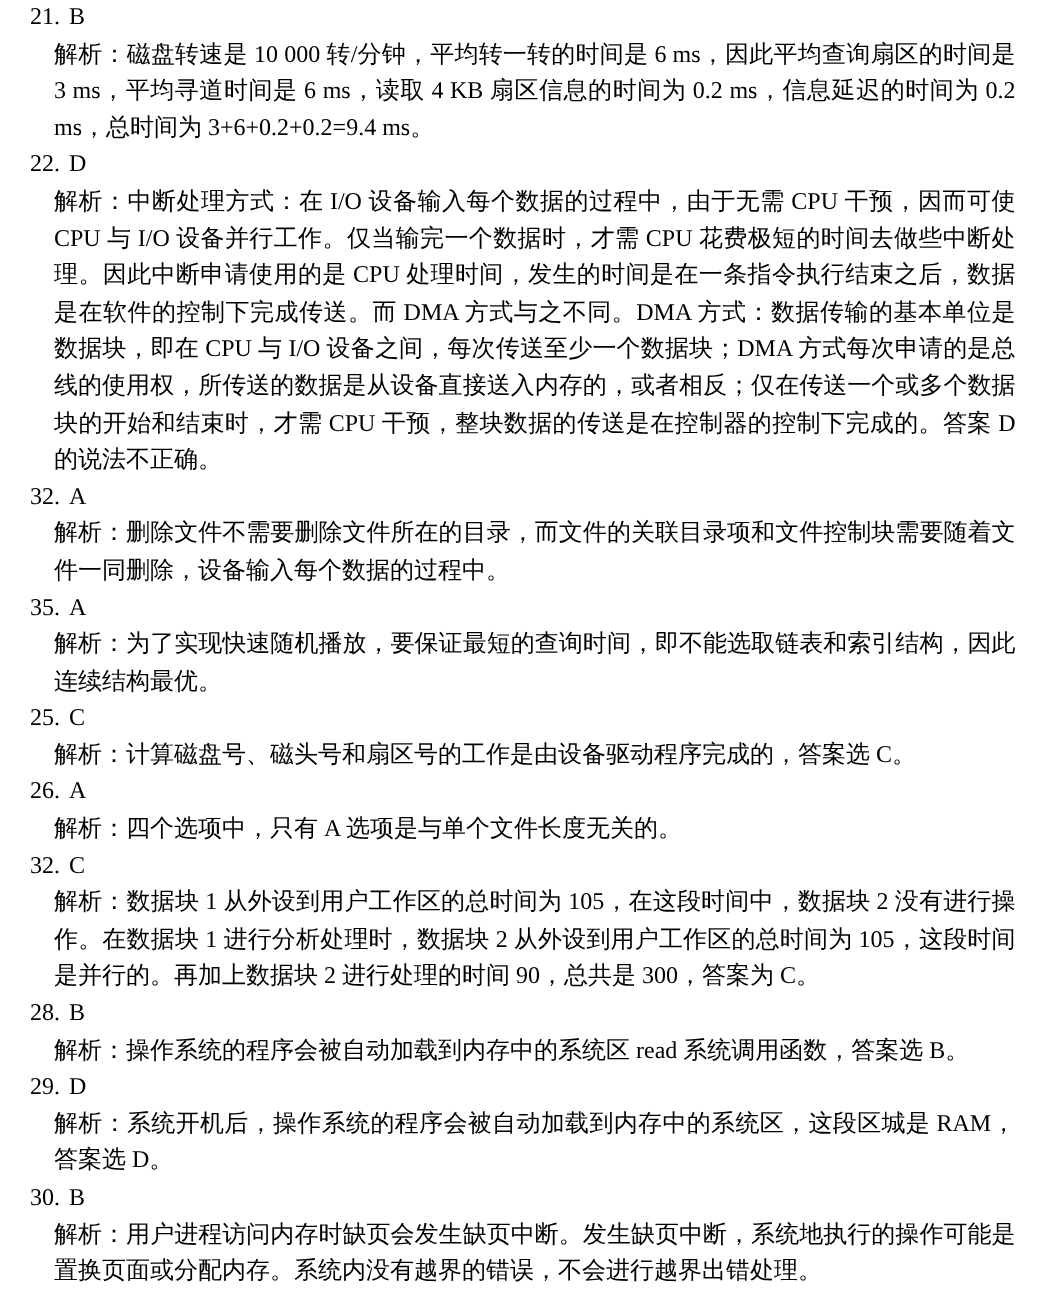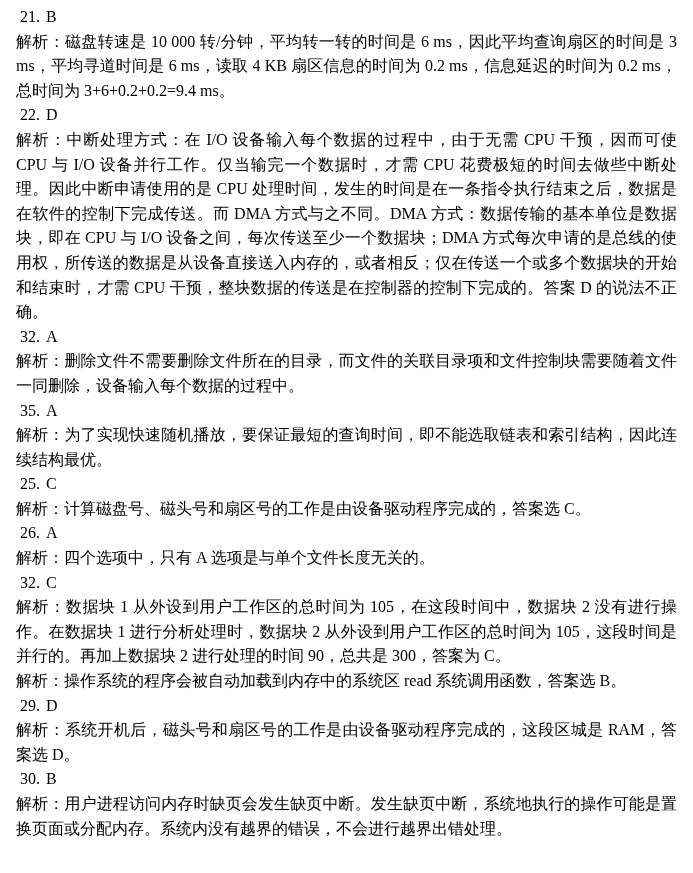--- a/index.html
+++ b/index.html
@@ -10,32 +10,31 @@
   body {
     width: 693px;
     height: 873px;
     overflow: hidden;
     color: #000000;
     font-family: "Liberation Serif", "DejaVu Serif", serif;
     font-size: 16px;
     line-height: 24.6px;
   }
   .doc {
-    padding-top: 5px;
   }
   .item { margin: 0; }
   .item-head {
     margin-left: 20px;
     white-space: nowrap;
   }
   .item-head .ans {
     margin-left: 6px;
   }
   .item-body {
-    margin: 0 16px 0 16px;
+    margin: 0 16px 0 36px;
     text-align: justify;
     text-justify: inter-ideograph;
   }
 </style>
 </head>
 <body>
 
 <div class="doc">
 
   <div class="item">
@@ -67,26 +66,27 @@
     <div class="item-head"><span>26.</span><span class="ans">A</span></div>
     <div class="item-body">解析：四个选项中，只有 A 选项是与单个文件长度无关的。</div>
   </div>
 
   <div class="item">
     <div class="item-head"><span>32.</span><span class="ans">C</span></div>
     <div class="item-body">解析：数据块 1 从外设到用户工作区的总时间为 105，在这段时间中，数据块 2 没有进行操作。在数据块 1 进行分析处理时，数据块 2 从外设到用户工作区的总时间为 105，这段时间是并行的。再加上数据块 2 进行处理的时间 90，总共是 300，答案为 C。</div>
   </div>
 
   <div class="item">
+    <div class="item-head"><span>28.</span><span class="ans">B</span></div>
     <div class="item-body">解析：操作系统的程序会被自动加载到内存中的系统区 read 系统调用函数，答案选 B。</div>
   </div>
 
   <div class="item">
     <div class="item-head"><span>29.</span><span class="ans">D</span></div>
-    <div class="item-body">解析：系统开机后，磁头号和扇区号的工作是由设备驱动程序完成的，这段区城是 RAM，答案选 D。</div>
+    <div class="item-body">解析：系统开机后，操作系统的程序会被自动加载到内存中的系统区，这段区城是 RAM，答案选 D。</div>
   </div>
 
   <div class="item">
     <div class="item-head"><span>30.</span><span class="ans">B</span></div>
     <div class="item-body">解析：用户进程访问内存时缺页会发生缺页中断。发生缺页中断，系统地执行的操作可能是置换页面或分配内存。系统内没有越界的错误，不会进行越界出错处理。</div>
   </div>
 
 </div>
 
 </body></html>

